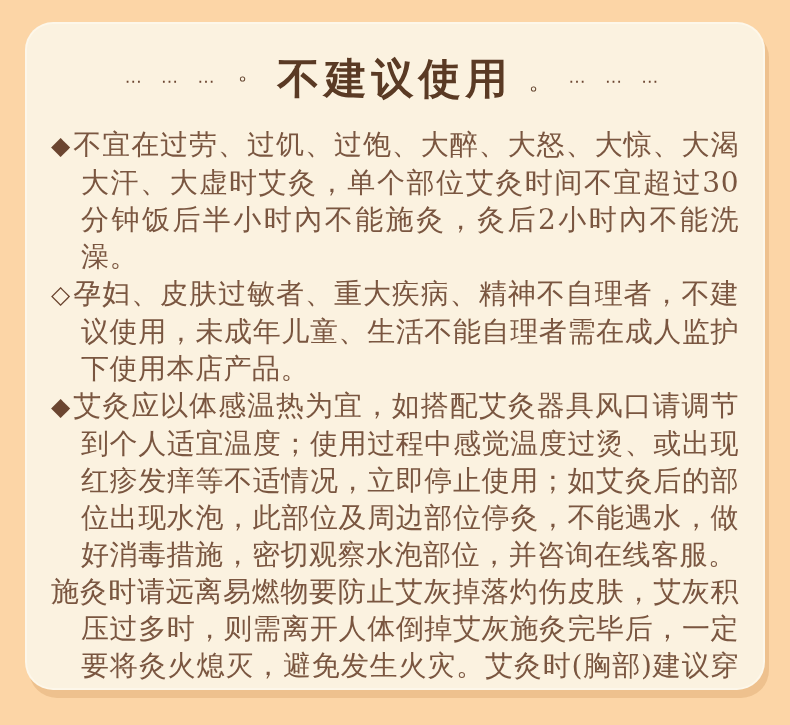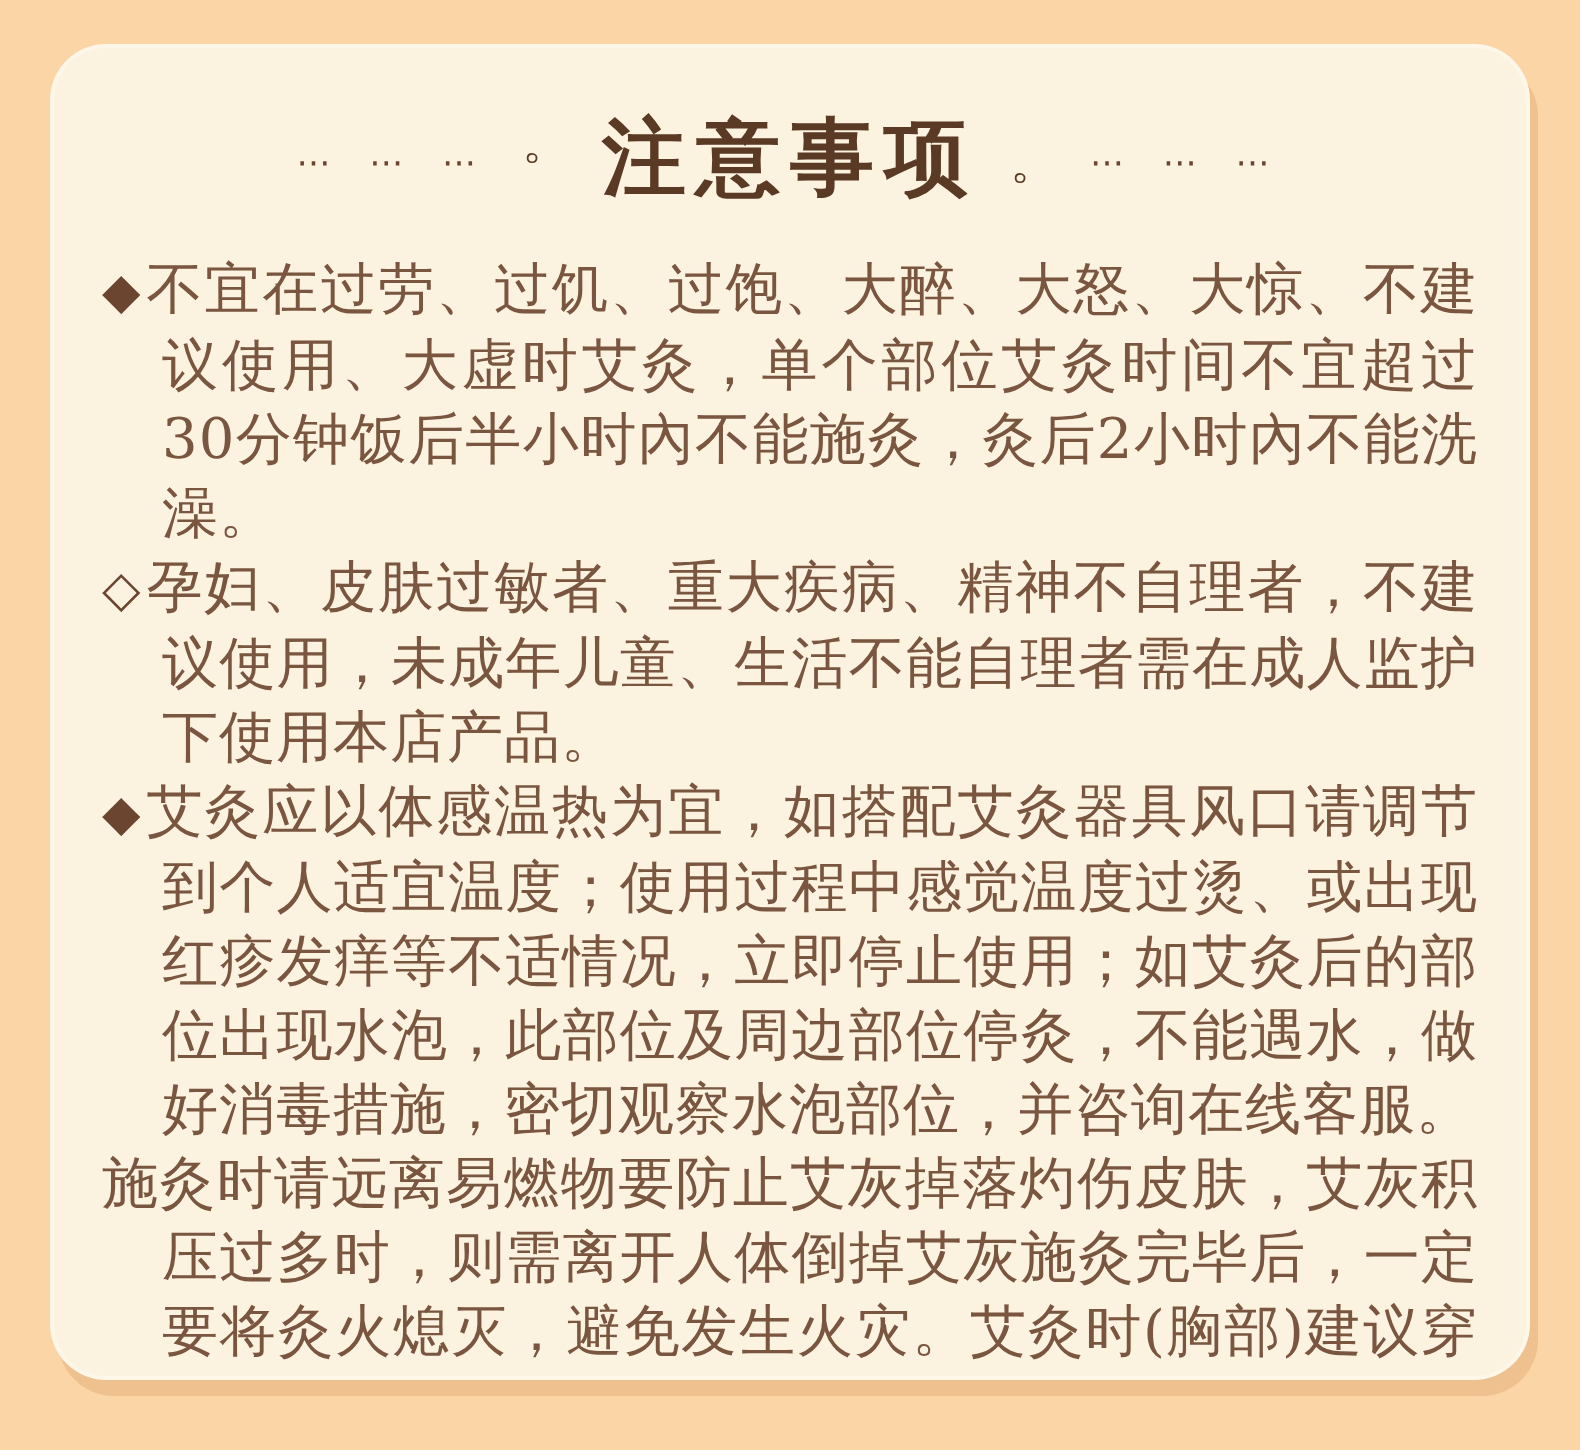--- a/index.html
+++ b/index.html
@@ -74,25 +74,25 @@
   }
 </style>
 </head>
 <body>
 
 <div class="card">
 
   <div class="title-row">
     <span class="decor-dots">⋯ ⋯ ⋯</span>
     <span class="title-circle left">。</span>
-    <span class="page-title">注意事项</span>
+    <span class="page-title">不建议使用</span>
     <span class="title-circle right">。</span>
     <span class="decor-dots">⋯ ⋯ ⋯</span>
   </div>
 
   <div class="notes">
-    <p class="note"><span class="bullet">◆</span><span>不宜在过劳、过饥、过饱、大醉、大怒、大惊、不建议使用、大虚时艾灸，单个部位艾灸时间不宜超过30分钟饭后半小时內不能施灸，灸后2小时內不能洗澡。</span></p>
+    <p class="note"><span class="bullet">◆</span><span>不宜在过劳、过饥、过饱、大醉、大怒、大惊、大渴大汗、大虚时艾灸，单个部位艾灸时间不宜超过30分钟饭后半小时內不能施灸，灸后2小时內不能洗澡。</span></p>
     <p class="note"><span class="bullet">◇</span><span>孕妇、皮肤过敏者、重大疾病、精神不自理者，不建议使用，未成年儿童、生活不能自理者需在成人监护下使用本店产品。</span></p>
     <p class="note"><span class="bullet">◆</span><span>艾灸应以体感温热为宜，如搭配艾灸器具风口请调节到个人适宜温度；使用过程中感觉温度过烫、或出现红疹发痒等不适情况，立即停止使用；如艾灸后的部位出现水泡，此部位及周边部位停灸，不能遇水，做好消毒措施，密切观察水泡部位，并咨询在线客服。</span></p>
     <p class="note"><span>施灸时请远离易燃物要防止艾灰掉落灼伤皮肤，艾灰积压过多时，则需离开人体倒掉艾灰施灸完毕后，一定要将灸火熄灭，避免发生火灾。艾灸时(胸部)建议穿衣艾灸，避免温度过高。本产品为艾草制品，不能替代YAO品和YI疗器械。</span></p>
   </div>
 
 </div>
 
 </body></html>

